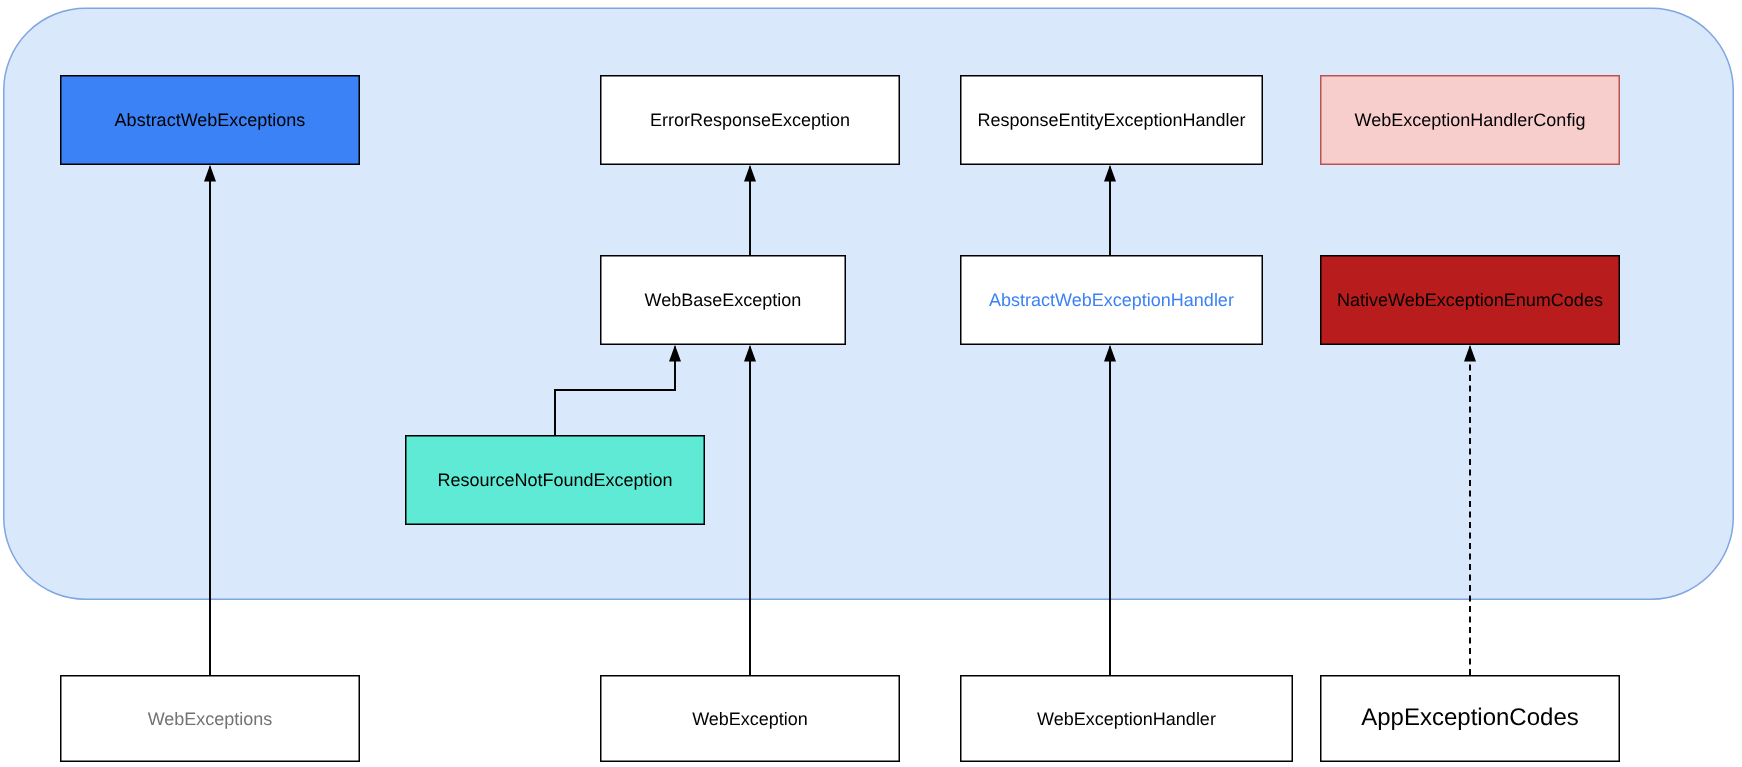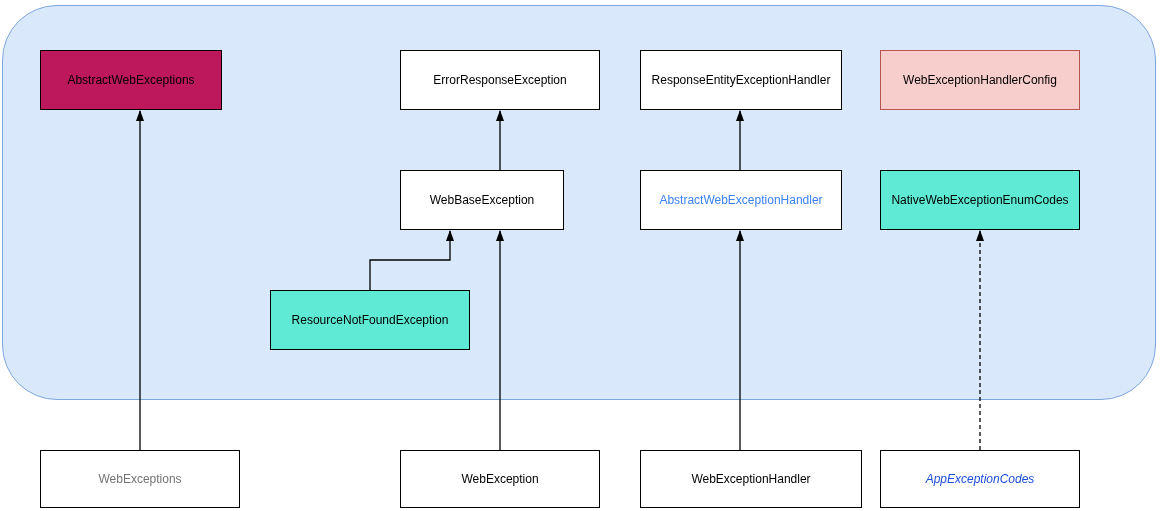--- a/index.html
+++ b/index.html
@@ -59,50 +59,50 @@
         <polyline points="140,450 140,111" fill="none" stroke="#000000" stroke-width="1.3" marker-end="url(#arrowhead)"></polyline>
         <polyline points="500,450 500,231" fill="none" stroke="#000000" stroke-width="1.3" marker-end="url(#arrowhead)"></polyline>
         <polyline points="500,170 500,111" fill="none" stroke="#000000" stroke-width="1.3" marker-end="url(#arrowhead)"></polyline>
         <polyline points="370,290 370,260 450,260 450,231" fill="none" stroke="#000000" stroke-width="1.3" marker-end="url(#arrowhead)"></polyline>
         <polyline points="740,450 740,231" fill="none" stroke="#000000" stroke-width="1.3" marker-end="url(#arrowhead)"></polyline>
         <polyline points="740,170 740,111" fill="none" stroke="#000000" stroke-width="1.3" marker-end="url(#arrowhead)"></polyline>
         <polyline points="980,450 980,231" fill="none" stroke="#000000" stroke-width="1.3" stroke-dasharray="4 3" marker-end="url(#arrowhead)"></polyline>
       </g>
   </svg>
   <div id="nodes-layer">
-      <div class="node" style="left: 40px; top: 50px; width: 182px; height: 60px; background: #be185d; border-color: rgb(0, 0, 0);">
+      <div class="node" style="left: 40px; top: 50px; width: 200px; height: 60px; background: #3b82f6; border-color: rgb(0, 0, 0);">
         <span class="node-label" style="color: rgb(0, 0, 0); font-size: 12px;">AbstractWebExceptions</span>
       </div>
       <div class="node" style="left: 400px; top: 50px; width: 200px; height: 60px; background: rgb(255, 255, 255); border-color: rgb(0, 0, 0);">
         <span class="node-label" style="color: rgb(0, 0, 0); font-size: 12px;">ErrorResponseException</span>
       </div>
       <div class="node" style="left: 640px; top: 50px; width: 202px; height: 60px; background: rgb(255, 255, 255); border-color: rgb(0, 0, 0);">
         <span class="node-label" style="color: rgb(0, 0, 0); font-size: 12px;">ResponseEntityExceptionHandler</span>
       </div>
       <div class="node" style="left: 880px; top: 50px; width: 200px; height: 60px; background: rgb(248, 206, 204); border-color: rgb(184, 84, 80);">
         <span class="node-label" style="color: rgb(0, 0, 0); font-size: 12px;">WebExceptionHandlerConfig</span>
       </div>
       <div class="node" style="left: 400px; top: 170px; width: 164px; height: 60px; background: rgb(255, 255, 255); border-color: rgb(0, 0, 0);">
         <span class="node-label" style="color: rgb(0, 0, 0); font-size: 12px;">WebBaseException</span>
       </div>
       <div class="node" style="left: 640px; top: 170px; width: 202px; height: 60px; background: rgb(255, 255, 255); border-color: rgb(0, 0, 0);">
         <span class="node-label" style="color: #3b82f6; font-size: 12px;">AbstractWebExceptionHandler</span>
       </div>
-      <div class="node" style="left: 880px; top: 170px; width: 200px; height: 60px; background: #5eead4; border-color: rgb(0, 0, 0);">
+      <div class="node" style="left: 880px; top: 170px; width: 200px; height: 60px; background: #b91c1c; border-color: rgb(0, 0, 0);">
         <span class="node-label" style="color: rgb(0, 0, 0); font-size: 12px;">NativeWebExceptionEnumCodes</span>
       </div>
       <div class="node" style="left: 270px; top: 290px; width: 200px; height: 60px; background: #5eead4; border-color: rgb(0, 0, 0);">
         <span class="node-label" style="color: rgb(0, 0, 0); font-size: 12px;">ResourceNotFoundException</span>
       </div>
       <div class="node" style="left: 40px; top: 450px; width: 200px; height: 58px; background: rgb(255, 255, 255); border-color: rgb(0, 0, 0);">
         <span class="node-label" style="color: #737373; font-size: 12px;">WebExceptions</span>
       </div>
       <div class="node" style="left: 400px; top: 450px; width: 200px; height: 58px; background: rgb(255, 255, 255); border-color: rgb(0, 0, 0);">
         <span class="node-label" style="color: rgb(0, 0, 0); font-size: 12px;">WebException</span>
       </div>
       <div class="node" style="left: 640px; top: 450px; width: 222px; height: 58px; background: rgb(255, 255, 255); border-color: rgb(0, 0, 0);">
         <span class="node-label" style="color: rgb(0, 0, 0); font-size: 12px;">WebExceptionHandler</span>
       </div>
       <div class="node" style="left: 880px; top: 450px; width: 200px; height: 58px; background: rgb(255, 255, 255); border-color: rgb(0, 0, 0);">
-        <span class="node-label" style="color: #1d4ed8; font-size: 12px; font-style: italic;">AppExceptionCodes</span>
+        <span class="node-label" style="color: #000000; font-size: 16px;">AppExceptionCodes</span>
       </div>
     </div>
 </div>
 
 </body></html>

